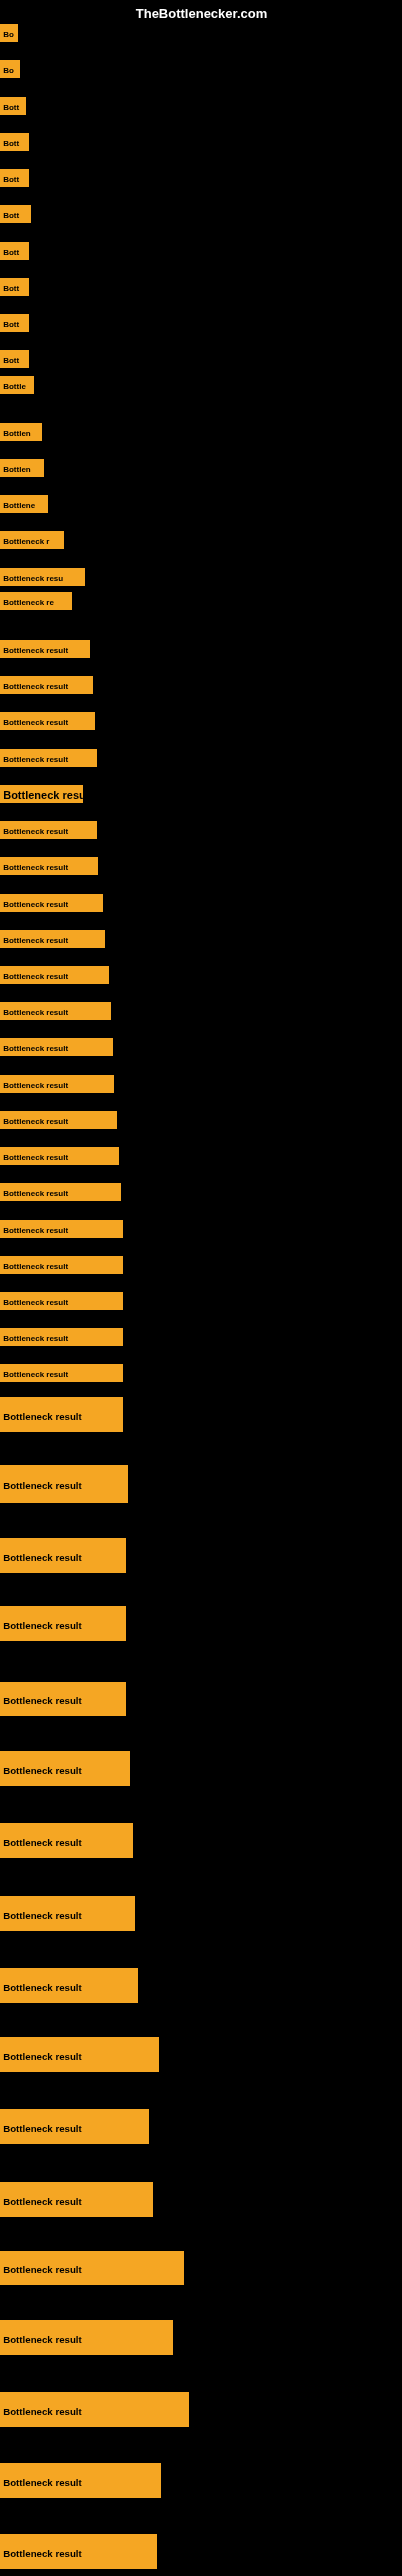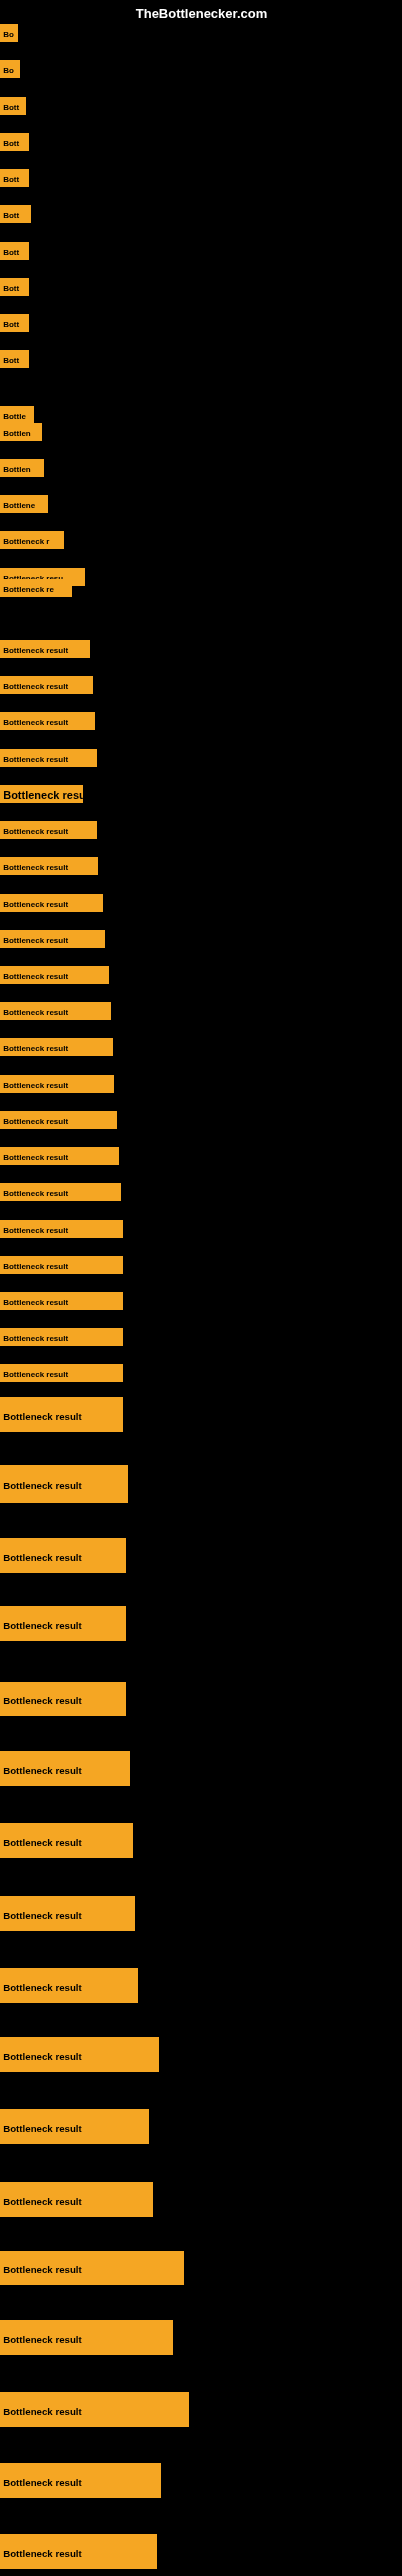--- a/index.html
+++ b/index.html
@@ -69,39 +69,39 @@
     </div>
     <div class="bar-container" style="top: 278px; height: 17.7px; width: 29px;">
       <div class="bar-label" style="width: 29px; height: 17.7px; line-height: 17.7px; font-size: 8px;">Bott</div>
     </div>
     <div class="bar-container" style="top: 314px; height: 17.7px; width: 29px;">
       <div class="bar-label" style="width: 29px; height: 17.7px; line-height: 17.7px; font-size: 8px;">Bott</div>
     </div>
     <div class="bar-container" style="top: 350px; height: 17.7px; width: 29px;">
       <div class="bar-label" style="width: 29px; height: 17.7px; line-height: 17.7px; font-size: 8px;">Bott</div>
     </div>
-    <div class="bar-container" style="top: 406px; height: 17.7px; width: 46px;">
+    <div class="bar-container" style="top: 376px; height: 17.7px; width: 46px;">
       <div class="bar-label" style="width: 34px; height: 17.7px; line-height: 17.7px; font-size: 8px;">Bottle</div>
     </div>
     <div class="bar-container" style="top: 423px; height: 17.7px; width: 42px;">
       <div class="bar-label" style="width: 42px; height: 17.7px; line-height: 17.7px; font-size: 8px;">Bottlen</div>
     </div>
     <div class="bar-container" style="top: 459px; height: 17.7px; width: 44px;">
       <div class="bar-label" style="width: 44px; height: 17.7px; line-height: 17.7px; font-size: 8px;">Bottlen</div>
     </div>
     <div class="bar-container" style="top: 495px; height: 17.7px; width: 48px;">
       <div class="bar-label" style="width: 48px; height: 17.7px; line-height: 17.7px; font-size: 8px;">Bottlene</div>
     </div>
     <div class="bar-container" style="top: 531px; height: 17.7px; width: 64px;">
       <div class="bar-label" style="width: 64px; height: 17.7px; line-height: 17.7px; font-size: 8px;">Bottleneck r</div>
     </div>
     <div class="bar-container" style="top: 568px; height: 17.7px; width: 85px;">
       <div class="bar-label" style="width: 85px; height: 17.7px; line-height: 17.7px; font-size: 8px;">Bottleneck resu</div>
     </div>
-    <div class="bar-container" style="top: 579px; height: 17.7px; width: 72px;">
+    <div class="bar-container" style="top: 592px; height: 17.7px; width: 72px;">
       <div class="bar-label" style="width: 72px; height: 17.7px; line-height: 17.7px; font-size: 8px;">Bottleneck re</div>
     </div>
     <div class="bar-container" style="top: 640px; height: 17.7px; width: 90px;">
       <div class="bar-label" style="width: 90px; height: 17.7px; line-height: 17.7px; font-size: 8px;">Bottleneck result</div>
     </div>
     <div class="bar-container" style="top: 676px; height: 17.7px; width: 93px;">
       <div class="bar-label" style="width: 93px; height: 17.7px; line-height: 17.7px; font-size: 8px;">Bottleneck result</div>
     </div>
     <div class="bar-container" style="top: 712px; height: 17.7px; width: 95px;">
       <div class="bar-label" style="width: 95px; height: 17.7px; line-height: 17.7px; font-size: 8px;">Bottleneck result</div>

